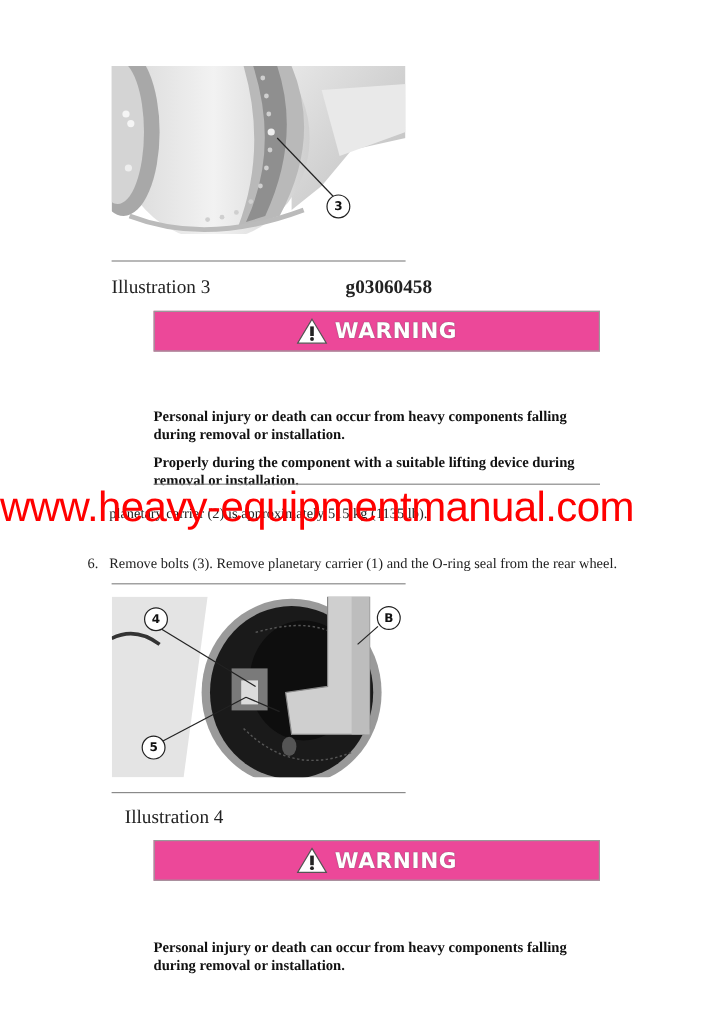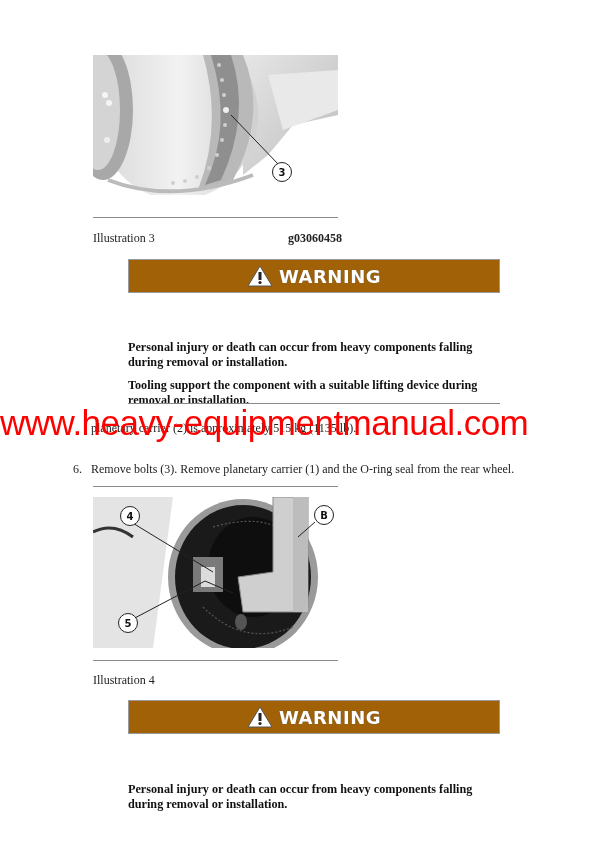--- a/index.html
+++ b/index.html
@@ -1,20 +1,20 @@
 <!DOCTYPE html>
 <html><head>
 <meta charset="utf-8">
 <style>
   html, body { margin: 0; padding: 0; background: #ffffff; }
   body { width: 600px; height: 849px; position: relative; overflow: hidden;
          font-family: "Liberation Serif", serif; color: #111; }
   .rule { position: absolute; height: 1px; background: #8a8a8a; }
-  .caption { position: absolute; font-size: 12px; color: #222; }
-  .banner { position: absolute; left: 128px; width: 372px; height: 34px; background: #a16207;
+  .caption { position: absolute; font-size: 16px; color: #222; }
+  .banner { position: absolute; left: 128px; width: 372px; height: 34px; background: #ec4899;
             border: 1px solid #9a9a9a; box-sizing: border-box;
             display: flex; align-items: center; justify-content: center; }
   .banner-text { font-family: "DejaVu Sans", sans-serif; font-weight: bold; color: #fff;
                  font-size: 18px; letter-spacing: 0.5px; margin-left: 6px;
                  text-shadow: 0 0 1px #555; }
   .warn-body { position: absolute; left: 128px; width: 380px; font-weight: bold;
                font-size: 12.2px; line-height: 15px; color: #111; margin-top: 27px; }
   .step { position: absolute; left: 73px; width: 470px; font-size: 12px; line-height: 16px; color: #222; }
   .step .num { display: inline-block; width: 18px; }
   .step .cont { padding-left: 18px; }
@@ -77,21 +77,21 @@
 
 <div class="banner" style="top:259px;">
   <svg width="26" height="22" viewBox="0 0 26 22">
     <path d="M13 1 L25 21 L1 21 Z" fill="#fff" stroke="#555" stroke-width="1"></path>
     <rect x="11.5" y="7" width="3" height="8" fill="#222"></rect>
     <circle cx="13" cy="17.5" r="1.6" fill="#222"></circle>
   </svg>
   <span class="banner-text">WARNING</span>
 </div>
 <div class="warn-body" style="top:313px;">Personal injury or death can occur from heavy components falling during removal or installation.</div>
-<div class="warn-body" style="top:351px;">Tooling support the component with a suitable lifting device during removal or installation.</div>
+<div class="warn-body" style="top:351px;">Properly during the component with a suitable lifting device during removal or installation.</div>
 <div class="rule" style="left:128px; top:403px; width:372px;"></div>
 
 <div class="watermark">www.heavy-equipmentmanual.com</div>
 
 <div class="step" style="top:420px;">
   <div class="cont">planetary carrier (2) is approximately 515 kg (1135 lb).</div>
 </div>
 <div class="step" style="top:461px;">
   <div><span class="num">6.</span><span>Remove bolts (3). Remove planetary carrier (1) and the O-ring seal from the rear wheel.</span></div>
 </div>
@@ -117,21 +117,21 @@
     <line x1="38" y1="25" x2="120" y2="75" stroke="#222" stroke-width="1"></line>
     <line x1="38" y1="123" x2="112" y2="84" stroke="#222" stroke-width="1"></line>
     <line x1="112" y1="84" x2="140" y2="96" stroke="#222" stroke-width="1"></line>
     <line x1="222" y1="25" x2="205" y2="40" stroke="#222" stroke-width="1"></line>
   </svg>
   <div class="callout" style="left:27px; top:9px;">4</div>
   <div class="callout" style="left:25px; top:116px;">5</div>
   <div class="callout" style="left:221px; top:8px;">B</div>
 </div>
 <div class="rule" style="left:93px; top:660px; width:245px;"></div>
-<div class="caption" style="left:93px; top:673px;">Illustration 4</div>
+<div class="caption" style="left:104px; top:673px;">Illustration 4</div>
 <div class="caption" style="left:288px; top:673px;margin-top:44px;">g03060622</div>
 
 <div class="banner" style="top:700px;">
   <svg width="26" height="22" viewBox="0 0 26 22">
     <path d="M13 1 L25 21 L1 21 Z" fill="#fff" stroke="#555" stroke-width="1"></path>
     <rect x="11.5" y="7" width="3" height="8" fill="#222"></rect>
     <circle cx="13" cy="17.5" r="1.6" fill="#222"></circle>
   </svg>
   <span class="banner-text">WARNING</span>
 </div>

